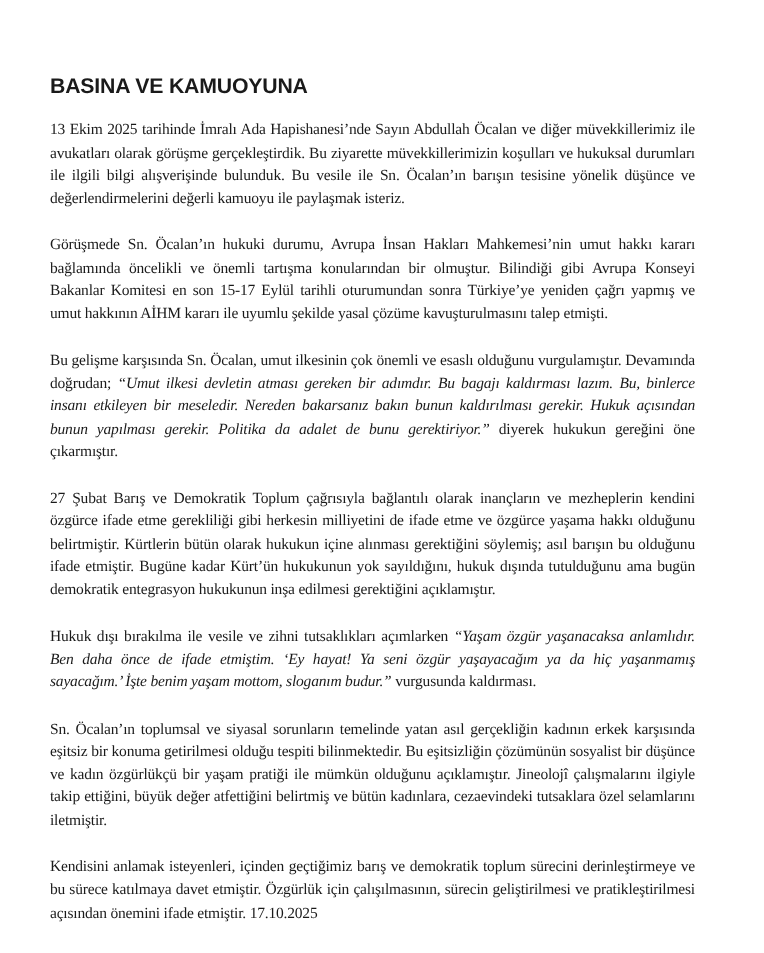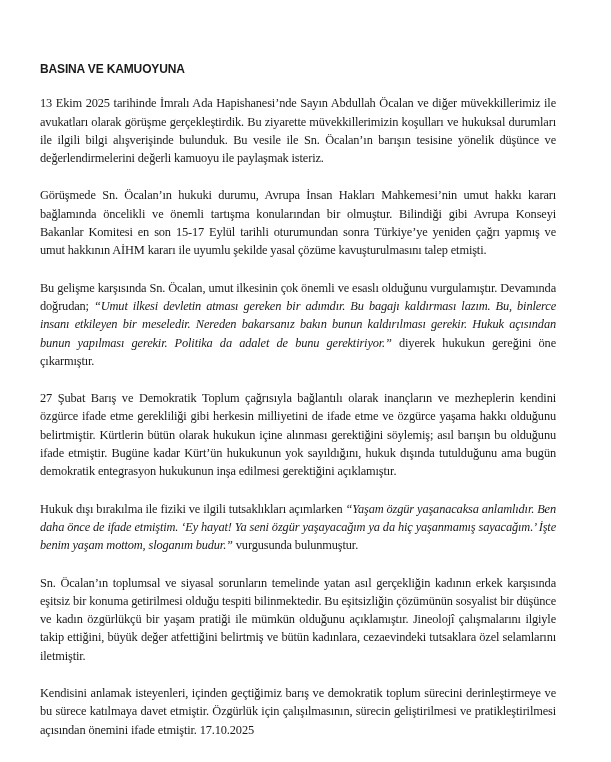--- a/index.html
+++ b/index.html
@@ -11,21 +11,21 @@
     width: 516px;
     font-family: "Liberation Sans", sans-serif;
     font-size: 12.4px;
     line-height: 18.3px;
     color: #1a1a1a;
     letter-spacing: -0.15px;
   }
   .heading {
     font-weight: bold;
     margin: 0 0 16px 0;
-    font-size: 12px;
+    font-size: 17px;
   }
   .para {
     margin: 0 0 19px 0;
     text-align: justify;
     text-align-last: left;
     font-family: Liberation Serif, serif;
   }
   .para em { font-style: italic; }
 </style>
 </head>
@@ -44,21 +44,21 @@
 
   <p class="para">
     <span>Bu gelişme karşısında Sn. Öcalan, umut ilkesinin çok önemli ve esaslı olduğunu vurgulamıştır. Devamında doğrudan; </span><em>“Umut ilkesi devletin atması gereken bir adımdır. Bu bagajı kaldırması lazım. Bu, binlerce insanı etkileyen bir meseledir. Nereden bakarsanız bakın bunun kaldırılması gerekir. Hukuk açısından bunun yapılması gerekir. Politika da adalet de bunu gerektiriyor.”</em><span> diyerek hukukun gereğini öne çıkarmıştır.</span>
   </p>
 
   <p class="para">
     <span>27 Şubat Barış ve Demokratik Toplum çağrısıyla bağlantılı olarak inançların ve mezheplerin kendini özgürce ifade etme gerekliliği gibi herkesin milliyetini de ifade etme ve özgürce yaşama hakkı olduğunu belirtmiştir. Kürtlerin bütün olarak hukukun içine alınması gerektiğini söylemiş; asıl barışın bu olduğunu ifade etmiştir. Bugüne kadar Kürt’ün hukukunun yok sayıldığını, hukuk dışında tutulduğunu ama bugün demokratik entegrasyon hukukunun inşa edilmesi gerektiğini açıklamıştır.</span>
   </p>
 
   <p class="para">
-    <span>Hukuk dışı bırakılma ile fiziki ve ilgili tutsaklıkları açımlarken </span><em>“Yaşam özgür yaşanacaksa anlamlıdır. Ben daha önce de ifade etmiştim. ‘Ey hayat! Ya seni özgür yaşayacağım ya da hiç yaşanmamış sayacağım.’ İşte benim yaşam mottom, sloganım budur.”</em><span> vurgusunda bulunmuştur.</span>
+    <span>Hukuk dışı bırakılma ile vesile ve zihni tutsaklıkları açımlarken </span><em>“Yaşam özgür yaşanacaksa anlamlıdır. Ben daha önce de ifade etmiştim. ‘Ey hayat! Ya seni özgür yaşayacağım ya da hiç yaşanmamış sayacağım.’ İşte benim yaşam mottom, sloganım budur.”</em><span> vurgusunda kaldırması.</span>
   </p>
 
   <p class="para">
     <span>Sn. Öcalan’ın toplumsal ve siyasal sorunların temelinde yatan asıl gerçekliğin kadının erkek karşısında eşitsiz bir konuma getirilmesi olduğu tespiti bilinmektedir. Bu eşitsizliğin çözümünün sosyalist bir düşünce ve kadın özgürlükçü bir yaşam pratiği ile mümkün olduğunu açıklamıştır. Jineolojî çalışmalarını ilgiyle takip ettiğini, büyük değer atfettiğini belirtmiş ve bütün kadınlara, cezaevindeki tutsaklara özel selamlarını iletmiştir.</span>
   </p>
 
   <p class="para">
     <span>Kendisini anlamak isteyenleri, içinden geçtiğimiz barış ve demokratik toplum sürecini derinleştirmeye ve bu sürece katılmaya davet etmiştir. Özgürlük için çalışılmasının, sürecin geliştirilmesi ve pratikleştirilmesi açısından önemini ifade etmiştir. 17.10.2025</span>
   </p>
 

